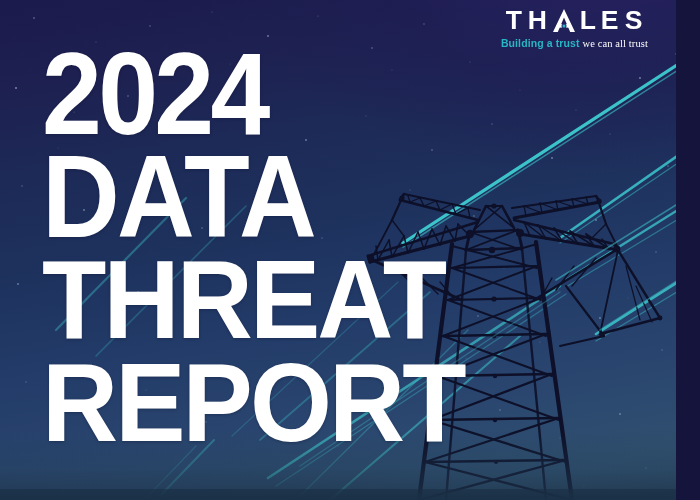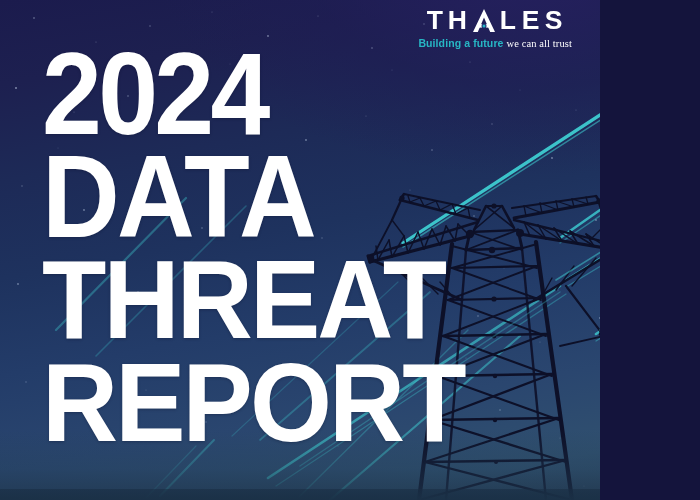--- a/index.html
+++ b/index.html
@@ -4,21 +4,21 @@
 <style>
   * { margin:0; padding:0; box-sizing:border-box; }
   html, body {
     width:700px; height:500px;
     background:#14143c;
     font-family:"Liberation Sans", sans-serif;
     overflow:hidden;
   }
   #cover {
     position:relative;
-    width:600px; height:500px;
+    width:676px; height:500px;
     overflow:hidden;
     background:
       linear-gradient(170deg,
         #1b1b4d 0%,
         #1d2050 14%,
         #1d2a57 30%,
         #1e325e 46%,
         #233c69 62%,
         #2a466f 78%,
         #30506f 92%,
@@ -402,18 +402,18 @@
           <rect x="5.2" y="15.2" width="11.6" height="3.4" fill="#ffffff"></rect>
           <circle cx="11" cy="16.9" r="2.5" fill="#1f2a6e"></circle>
           <circle cx="11" cy="16.9" r="1.5" fill="#27b6c4"></circle>
         </svg>
       </span>
       <span class="lw-letter">L</span>
       <span class="lw-letter">E</span>
       <span class="lw-letter">S</span>
     </div>
     <div class="logo-tag">
-      <span class="tg-cyan">Building a future</span>
+      <span class="tg-cyan">Building a trust</span>
       <span class="tg-white">we can all trust</span>
     </div>
   </div>
 
 </div>
 
 </body></html>

